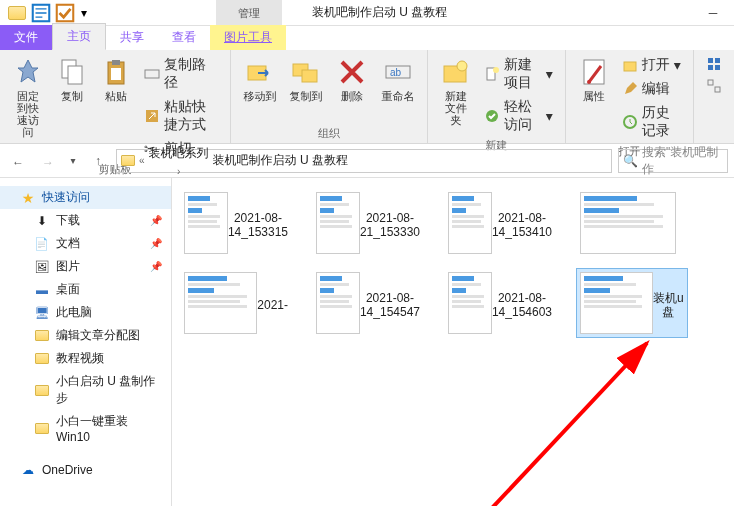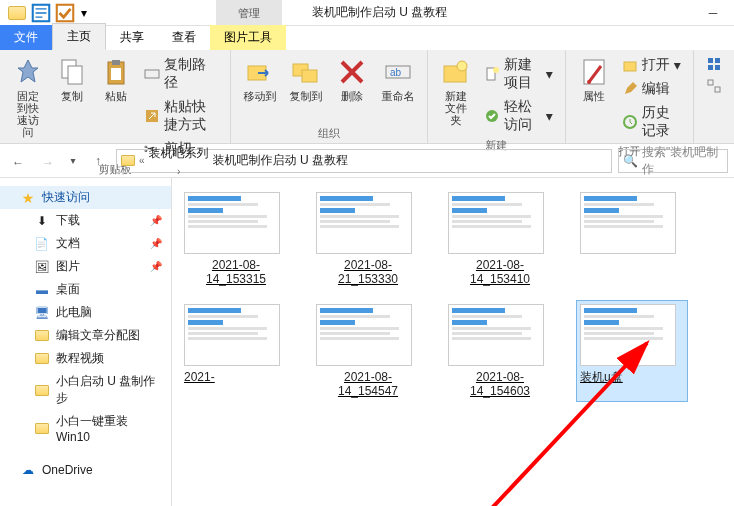--- a/index.html
+++ b/index.html
@@ -9,24 +9,24 @@
 .qat { display: flex; gap: 2px; padding: 0 6px; }
 .qat-item { width: 22px; height: 22px; display: flex; align-items: center; justify-content: center; cursor: pointer; }
 .folder-ico { width: 18px; height: 14px; background: linear-gradient(#ffe9a6, #fcd667); border: 1px solid #d9b64a; border-radius: 2px; }
 .title-tools { margin-left: 120px; height: 26px; display: flex; }
 .tool-tab { padding: 0 22px; background: #e5e5e5; font-size: 11px; line-height: 26px; color: #555; }
 .title-text { margin-left: 30px; color: #222; font-size: 12px; }
 .win-controls { margin-left: auto; display: flex; padding-right: 4px; }
 .win-btn { width: 34px; height: 26px; display: flex; align-items: center; justify-content: center; color: #333; cursor: pointer; }
 
 .tabs { height: 24px; display: flex; align-items: flex-end; background: #fff; }
-.file-tab { background: #3b82f6; color: #fff; padding: 4px 14px; font-size: 12px; cursor: pointer; }
-.tab { padding: 4px 14px; font-size: 12px; color: #000000; cursor: pointer; }
+.file-tab { background: #8b5cf6; color: #fff; padding: 4px 14px; font-size: 12px; cursor: pointer; }
+.tab { padding: 4px 14px; font-size: 12px; color: #8b5cf6; cursor: pointer; }
 .tab.active { border: 1px solid #d0d0d0; border-bottom: 1px solid #f0f0f0; background: #f0f0f0; }
-.tab.tool { background: #fff48f; }
+.tab.tool { background: #fff48f; text-decoration: underline; }
 
 .ribbon { height: 94px; background: #f0f0f0; border-bottom: 1px solid #d8d8d8; display: flex; }
 .ribbon-group { border-right: 1px solid #d8d8d8; padding: 4px 8px 2px; display: flex; flex-direction: column; }
 .group-body { flex: 1; display: flex; gap: 4px; align-items: flex-start; }
 .group-label { text-align: center; font-size: 11px; color: #666; padding-top: 2px; }
 .big-btn { display: flex; flex-direction: column; align-items: center; padding: 2px 4px; cursor: pointer; width: 42px; }
 .big-btn .ico { width: 32px; height: 32px; margin-bottom: 2px; display: flex; align-items: center; justify-content: flex-start; }
 .big-btn span { font-size: 11px; text-align: center; line-height: 12px; color: #333; }
 .small-list { display: flex; flex-direction: column; gap: 2px; }
 .small-btn { display: flex; align-items: center; gap: 4px; padding: 2px 4px; cursor: pointer; font-size: 14px; color: #333; }
@@ -45,21 +45,21 @@
 .side-item { display: flex; align-items: center; gap: 6px; padding: 3px 8px 3px 20px; cursor: pointer; font-size: 12px; color: #222; }
 .side-item.accent { color: #0c4f9e; background: #e5f1fb; }
 .side-item .pin { margin-left: auto; color: #888; font-size: 10px; }
 .side-sub { padding-left: 34px; }
 .side-ico { width: 16px; height: 16px; flex-shrink: 0; display: flex; align-items: center; justify-content: center; }
 .folder-tiny { width: 14px; height: 11px; background: linear-gradient(#ffe9a6, #fcd667); border: 1px solid #d9b64a; border-radius: 1px; }
 .star { color: #f5b829; font-size: 14px; }
 
 .content { flex: 1; padding: 10px 8px; overflow: hidden; position: relative; }
 .grid { display: flex; flex-wrap: wrap; gap: 10px 20px; }
-.file-item { width: 112px; display: flex; flex-direction: column; align-items: flex-start; cursor: pointer; padding: 4px; text-decoration: underline; }
+.file-item { width: 112px; display: flex; flex-direction: row; align-items: center; cursor: pointer; padding: 4px; }
 .file-item.selected { background: #cde8ff; border: 1px solid #7ab7e8; padding: 3px; }
 .thumb { width: 96px; height: 62px; border: 1px solid #ccc; background: #fff; display: flex; flex-direction: column; padding: 3px; gap: 2px; overflow: hidden; }
 .thumb .tblue { height: 5px; background: #4a9ae2; width: 60%; }
 .thumb .tline { height: 3px; background: #e0e0e0; width: 80%; }
 .thumb .tline2 { height: 3px; background: #e0e0e0; width: 90%; }
 .file-label { font-size: 12px; text-align: center; margin-top: 4px; color: #222; line-height: 14px; }
 
 .arrow-annotation { position: absolute; left: 290px; top: 130px; pointer-events: none; }
 
 svg.gico { width: 100%; height: 100%; }

